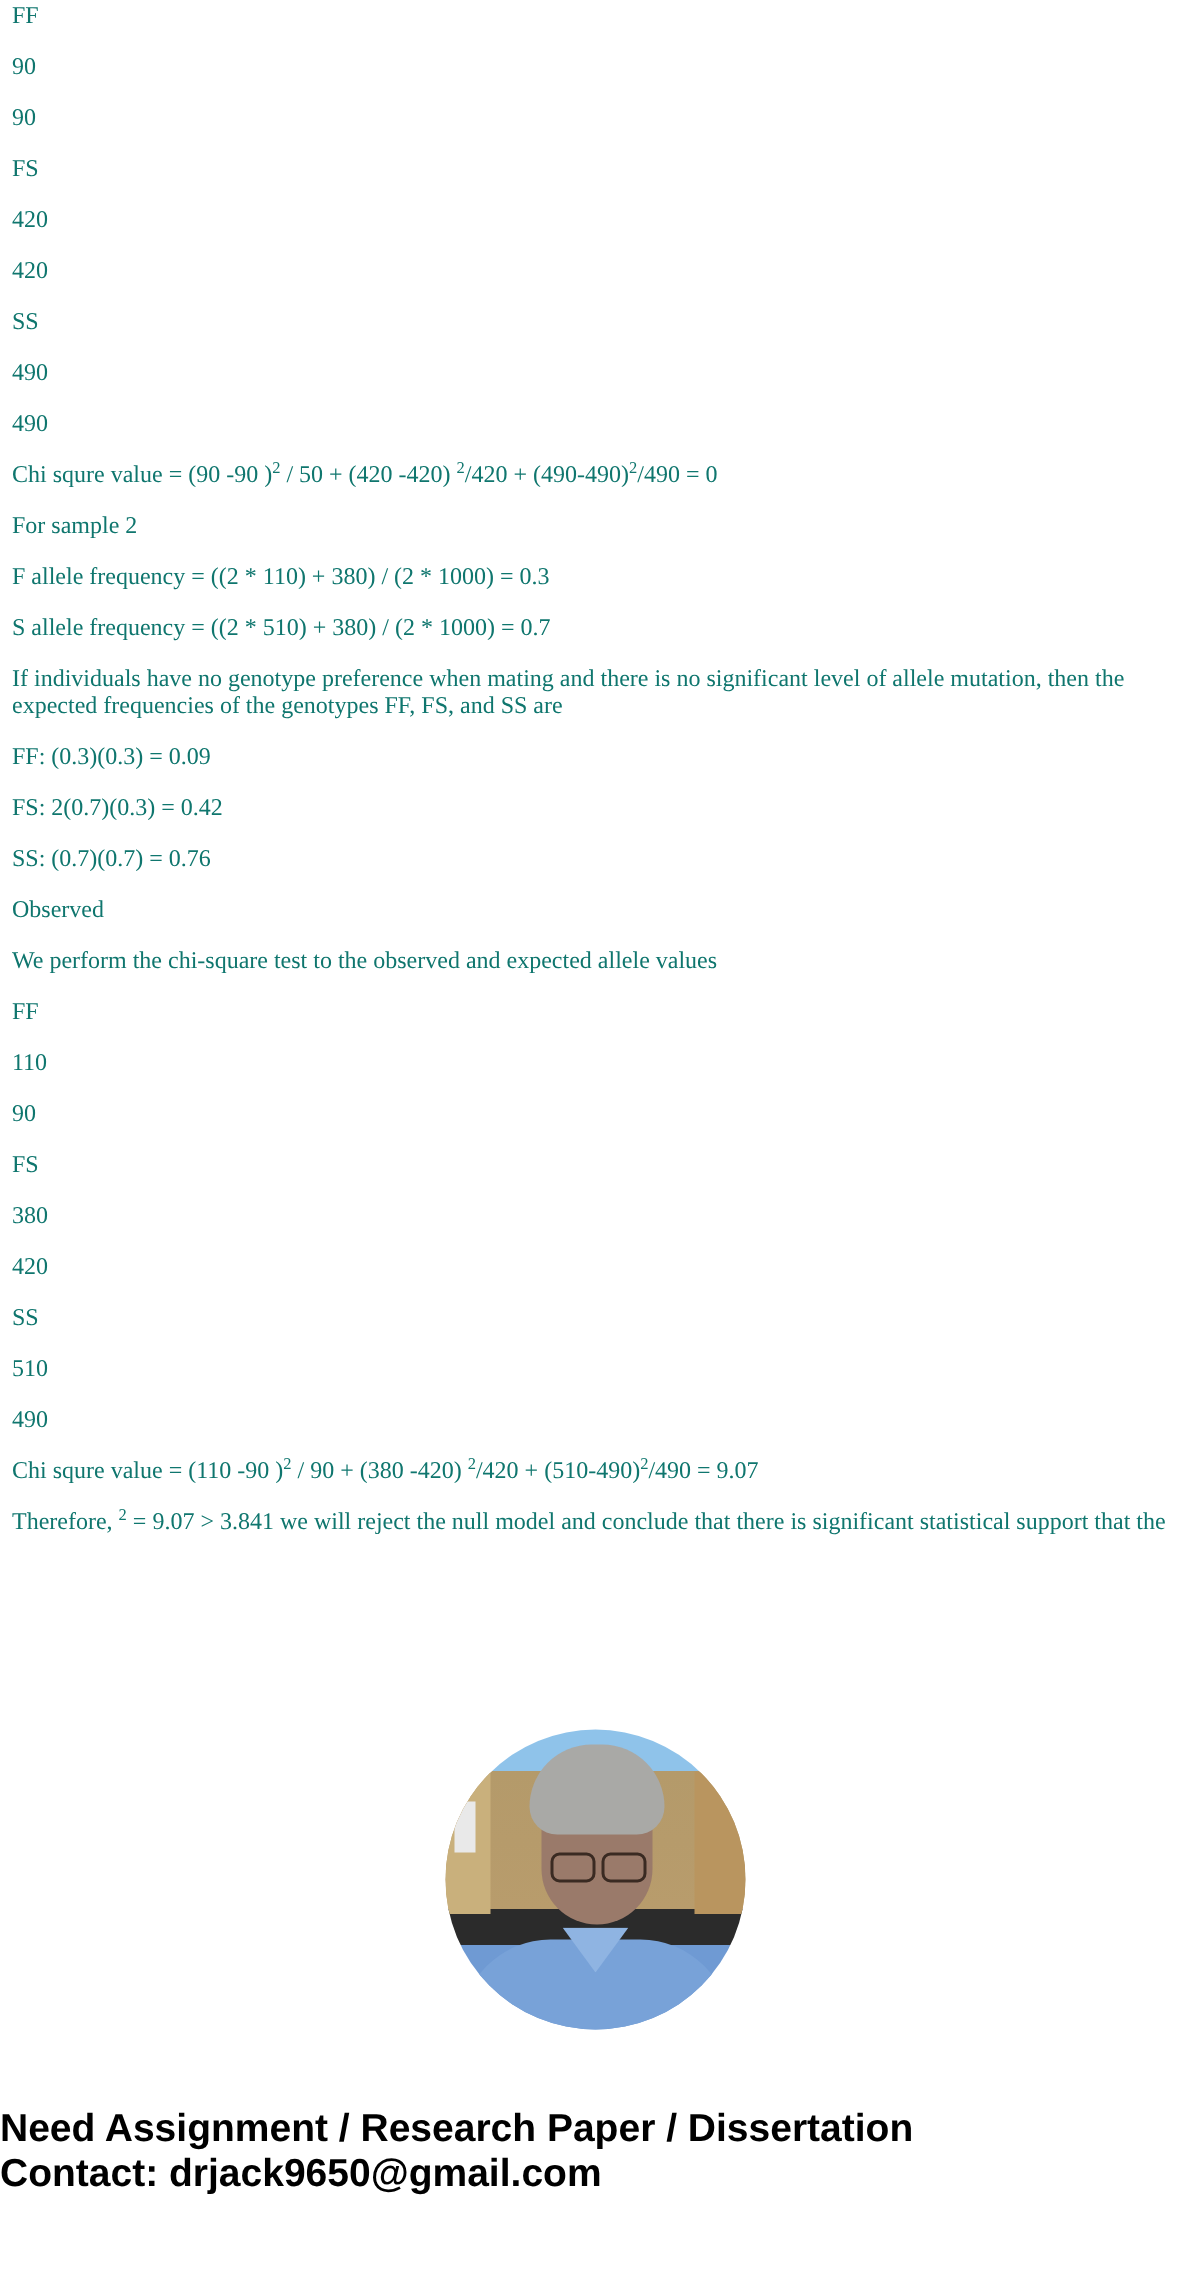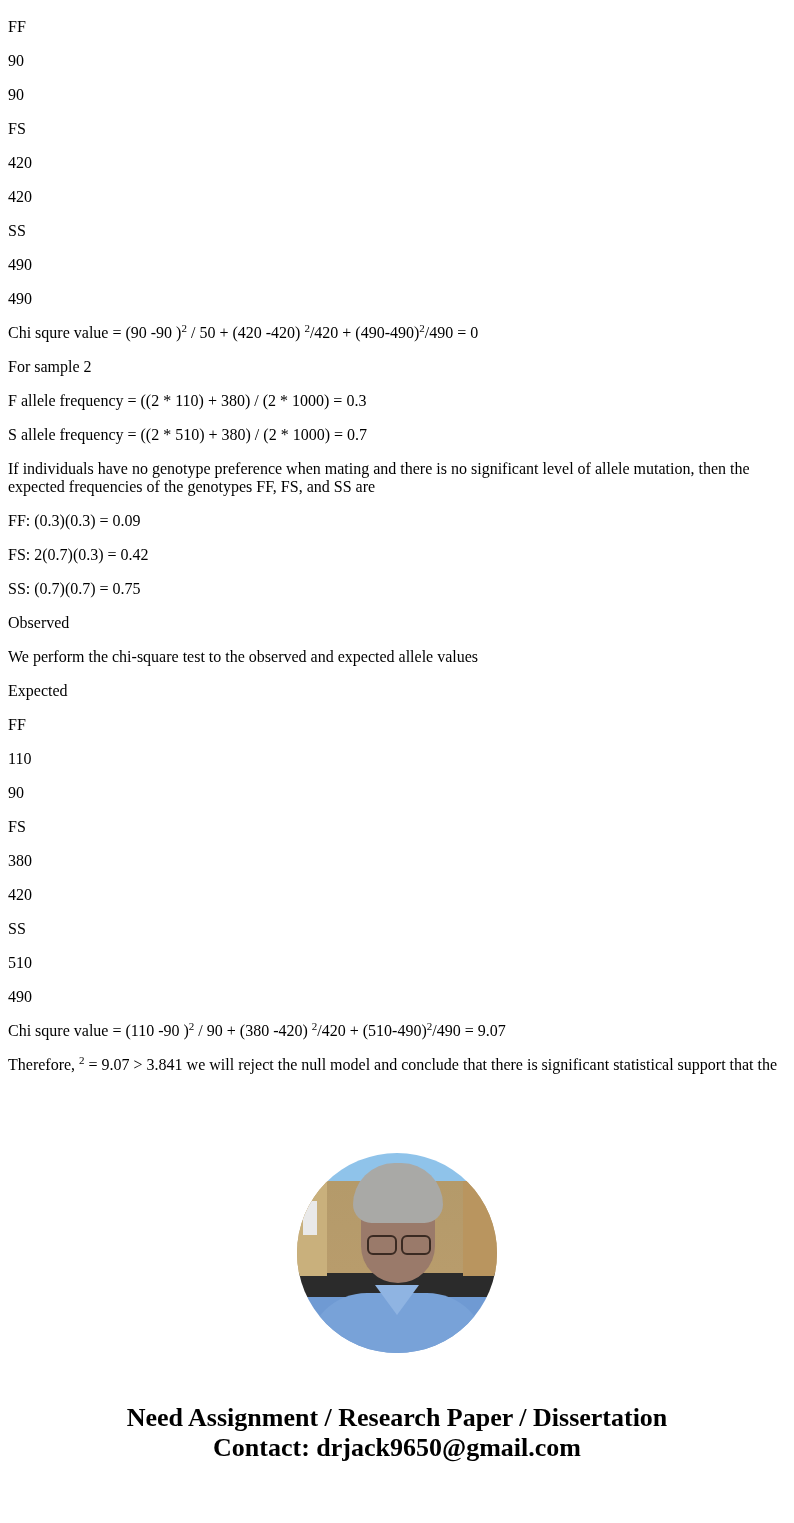--- a/index.html
+++ b/index.html
@@ -1,42 +1,42 @@
 <!DOCTYPE html>
 <html><head>
   <meta charset="utf-8">
   <style>
     html, body { margin: 0; padding: 0; background: #ffffff; }
     body { width: 794px; height: 1523px; overflow: hidden; position: relative; }
     .doc {
-      position: absolute; left: 8px; top: 16px; width: 778px;
+      position: absolute; left: 8px; top: 0; width: 778px;
       height: 1124px; overflow: hidden;
-      font-family: "Liberation Serif", serif; font-size: 16px; line-height: 18px; color: #000000;
+      font-family: "Liberation Serif", serif; font-size: 16px; line-height: 18px; color: #0f766e;
     }
     .doc p { margin: 0 0 16px 0; }
     .doc p.first { margin-top: 2px; }
     sup { font-size: 11px; line-height: 0; vertical-align: 6px; }
     b { font-weight: normal; }
     .avatar {
       position: absolute; left: 297px; top: 1153px; width: 200px; height: 200px;
       border-radius: 50%; overflow: hidden;
       background: linear-gradient(180deg, #8fc3ea 0%, #8fc3ea 14%, #b49a6a 14%, #b89c6c 60%, #2b2b2b 60%, #2b2b2b 72%, #6f9ad3 72%, #6f9ad3 100%);
     }
     .avatar .panel-left { position:absolute; left:0; top:28px; width:30px; height:95px; background:#c9b07c; }
     .avatar .panel-right { position:absolute; right:0; top:28px; width:34px; height:95px; background:#b9955f; }
     .avatar .switch { position:absolute; left:6px; top:48px; width:14px; height:34px; background:#e9e9e9; }
     .avatar .hair { position:absolute; left:56px; top:10px; width:90px; height:60px; border-radius:45px 45px 20px 20px; background:#a9a9a6; }
     .avatar .face { position:absolute; left:64px; top:30px; width:74px; height:100px; border-radius:36px 36px 40px 40px; background:#9a7a6a; }
     .avatar .glass-l { position:absolute; left:70px; top:82px; width:26px; height:16px; border:2px solid #3a2a22; border-radius:6px; }
     .avatar .glass-r { position:absolute; left:104px; top:82px; width:26px; height:16px; border:2px solid #3a2a22; border-radius:6px; }
     .avatar .shirt { position:absolute; left:10px; top:140px; width:180px; height:80px; border-radius:60px 60px 0 0; background:#78a2d8; }
     .avatar .collar { position:absolute; left:78px; top:132px; width:44px; height:30px; background:#8fb4e2; clip-path: polygon(0 0, 50% 100%, 100% 0); }
     .promo {
-      position: absolute; left: 0; top: 1403px; width: 794px; text-align: center;
-      font-family: Liberation Serif, serif; font-weight: bold; font-size: 26px; line-height: 30px; color: #000;
+      position: absolute; left: 0; top: 1403px; width: 794px; 
+      font-family: Liberation Sans, sans-serif; font-weight: bold; font-size: 26px; line-height: 30px; color: #000;
     }
   </style>
 </head>
 <body>
 
 <div class="doc">
   <p class="first">FF</p>
   <p>90</p>
   <p>90</p>
   <p>FS</p>
@@ -49,25 +49,24 @@
   <p><span>Chi squre value = (90 -90 )</span><sup>2</sup><span> / 50 + (420 -420) </span><sup>2</sup><span>/420 + (490-490)</span><sup>2</sup><span>/490 = 0</span></p>
 
 
   <p>For sample 2</p>
   <p>F allele frequency = ((2 * 110) + 380) / (2 * 1000) = 0.3</p>
   <p>S allele frequency = ((2 * 510) + 380) / (2 * 1000) = 0.7</p>
   <p>If individuals have no genotype preference when mating and there is no significant level of allele mutation, then the expected frequencies of the genotypes FF, FS, and SS are</p>
 
   <p><span>FF: (0.3)(0.3) = </span><b>0.09</b></p>
   <p><span>FS: 2(0.7)(0.3) = </span><b>0.42</b></p>
-  <p><span>SS: (0.7)(0.7) = </span><b>0.75</b></p>
+  <p><span>SS: (0.7)(0.7) = </span><b>0.76</b></p>
 
   <p>Observed</p>
   <p>We perform the chi-square test to the observed and expected allele values</p>
-  <p>Expected</p>
 
   <p>FF</p>
   <p>110</p>
   <p>90</p>
   <p>FS</p>
   <p>380</p>
   <p>420</p>
   <p>SS</p>
   <p>510</p>
   <p>490</p>

